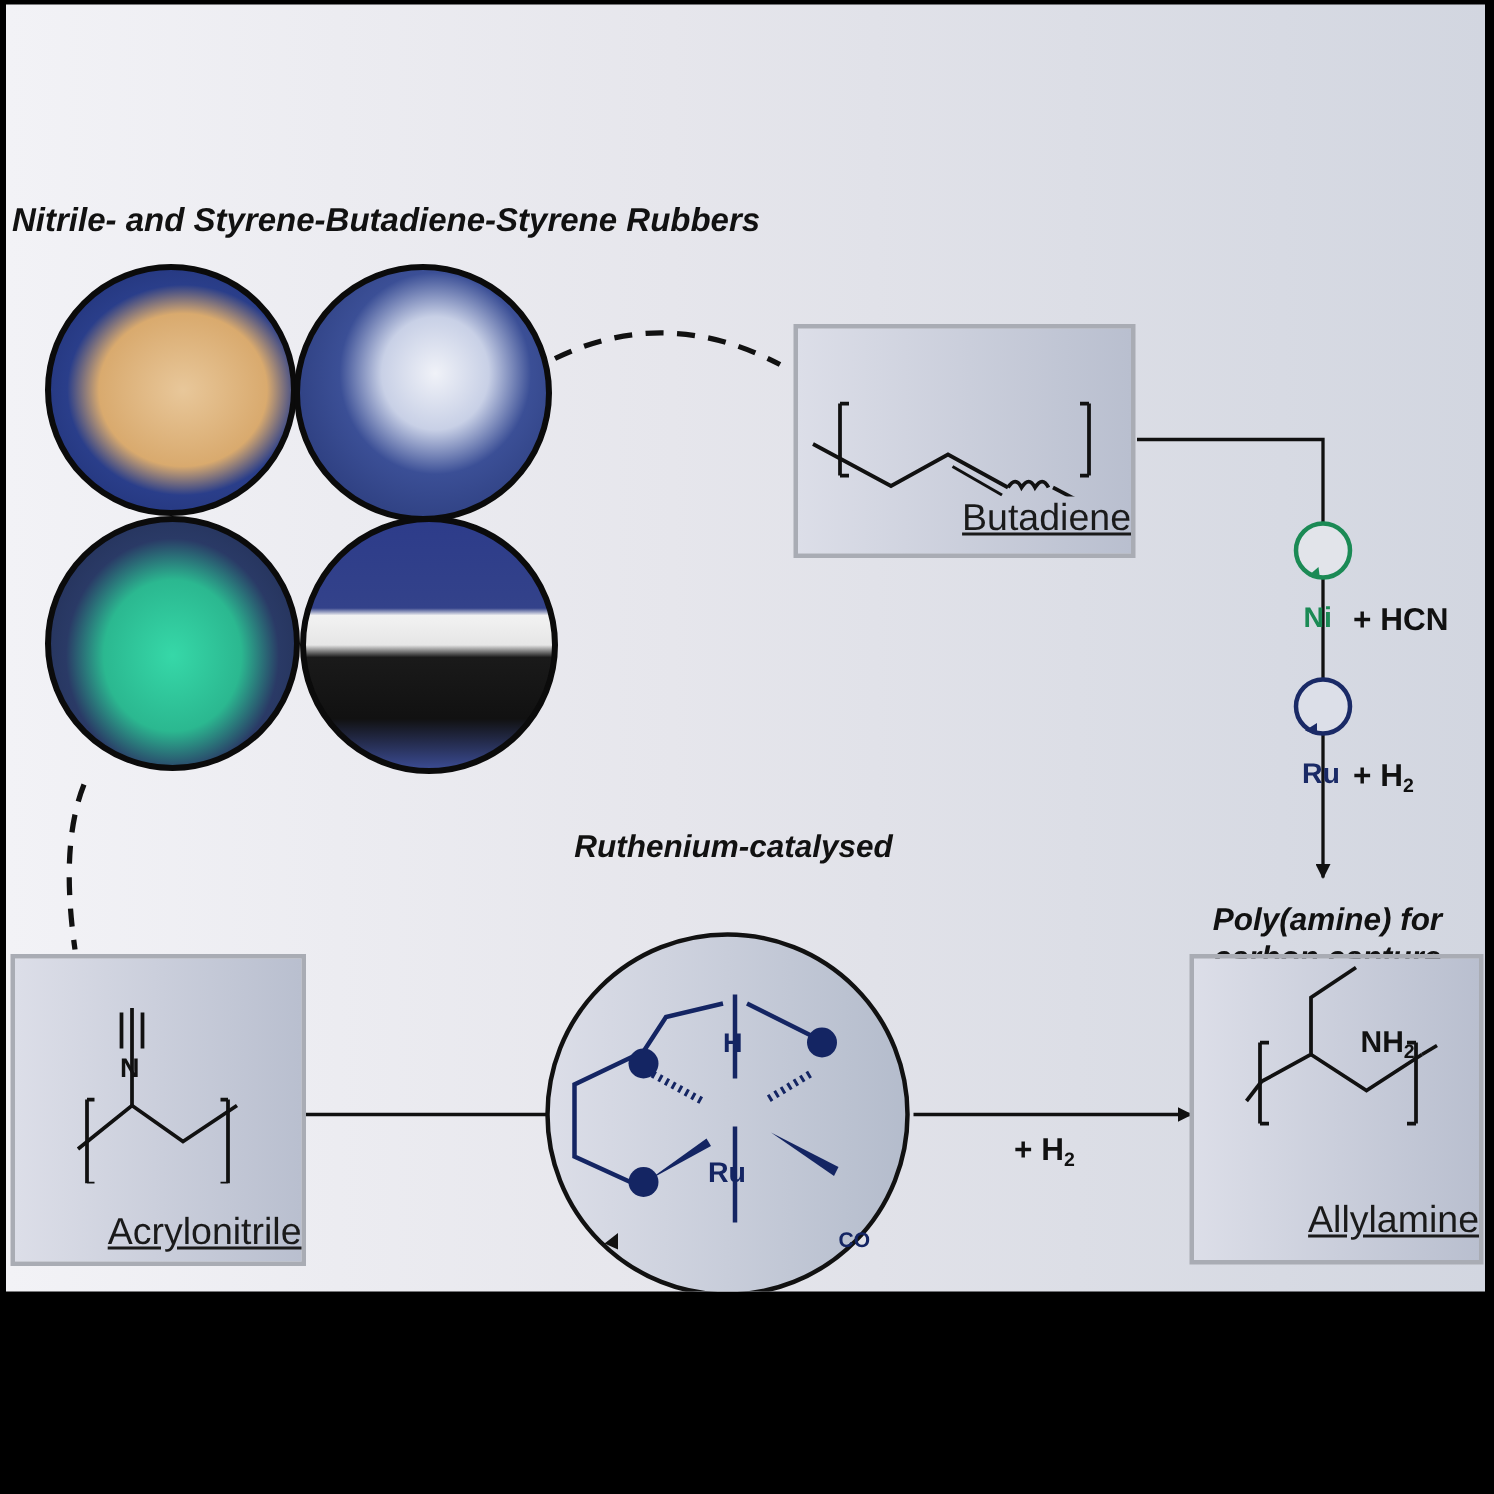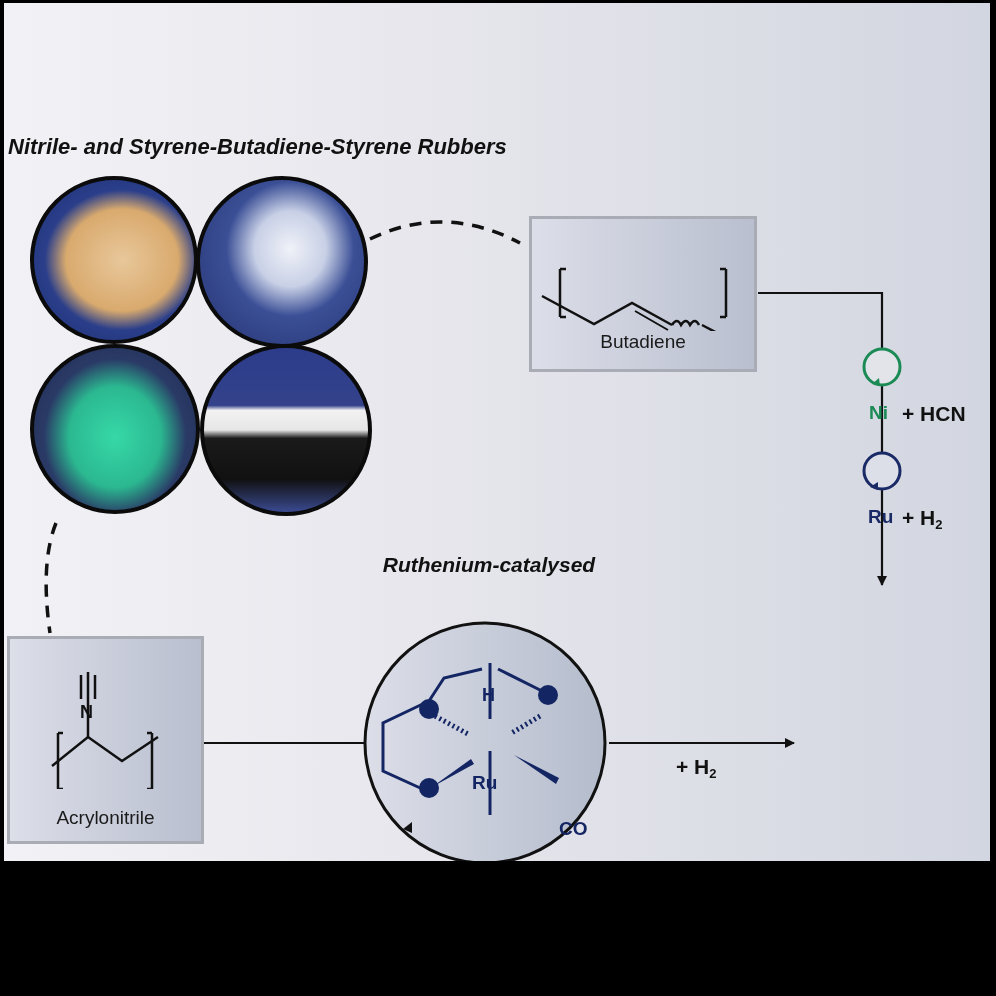--- a/index.html
+++ b/index.html
@@ -18,22 +18,22 @@
     position: absolute; font-weight: bold; font-style: italic; color: #111;
     font-size: 21px; line-height: 25px; text-align: center; white-space: nowrap;
   }
   .box {
     position: absolute;
     background: linear-gradient(90deg, #dcdee8 0%, #b9bfcf 100%);
     border: 3px solid #a9acb4;
     box-sizing: border-box;
   }
   .box-label {
-    position: absolute; left: 0; right: 0; text-align: center;
-    font-size: 19px; color: #1a1a1a;
+    position: absolute; left: 0; right: 0; text-align: right;
+    font-size: 25px; color: #1a1a1a; text-decoration: underline;
   }
   .photo {
     position: absolute; border-radius: 50%; border: 4px solid #0b0b0b;
     box-sizing: border-box; overflow: hidden;
   }
   .cat-label {
     position: absolute; font-weight: bold; font-size: 21px; color: #111; white-space: nowrap; margin-top: 48px;
   }
   .cat-label sub { font-size: 13px; vertical-align: -4px; }
 </style>
@@ -119,21 +119,41 @@
 
 
   <div class="cat-label" style="left:865px; top:351px; color:#1b8a55; font-size:19px;">Ni</div>
   <div class="cat-label" style="left:898px; top:351px;">+ HCN</div>
 
   <div class="cat-label" style="left:864px; top:455px; color:#1a2a66; font-size:19px;">Ru</div>
   <div class="cat-label" style="left:898px; top:455px;">
     <span>+ H</span><sub>2</sub>
   </div>
 
+  <div class="title" style="left:770px; top:598px; width:222px;">
+    <div>Poly(amine) for</div>
+    <div>carbon capture</div>
+  </div>
 
+  <div class="box" style="left:789px; top:633px; width:196px; height:207px;">
+    <svg width="190" height="150" style="left:0; top:0;">
+      <g stroke="#111" stroke-width="2.5" fill="none">
+        <polyline points="45,82 78,64 78,26 108,6"></polyline>
+        <polyline points="78,64 115,88 152,64"></polyline>
+        <line x1="35" y1="95" x2="45" y2="82"></line>
+        <line x1="152" y1="64" x2="162" y2="58"></line>
+        <path d="M44,56 L44,110 M44,56 L50,56 M44,110 L50,110"></path>
+        <path d="M148,56 L148,110 M148,56 L142,56 M148,110 L142,110"></path>
+      </g>
+    </svg>
+    <div class="cat-label" style="left:111px; top:-3px; font-size:20px;">
+      <span>NH</span><sub>2</sub>
+    </div>
+    <div class="box-label" style="top:160px;">Allylamine</div>
+  </div>
 
   <div class="box" style="left:3px; top:633px; width:197px; height:208px;">
     <svg width="190" height="150" style="left:0; top:0;">
       <g stroke="#111" stroke-width="2.5" fill="none">
         <line x1="71" y1="36" x2="71" y2="60"></line>
         <line x1="78" y1="33" x2="78" y2="98"></line>
         <line x1="85" y1="36" x2="85" y2="60"></line>
         <polyline points="42,127 78,98 112,122 148,98"></polyline>
         <path d="M48,94 L48,150 M48,94 L53,94 M48,150 L53,150"></path>
         <path d="M142,94 L142,150 M142,94 L137,94 M142,150 L137,150"></path>
@@ -142,20 +162,20 @@
     <div class="cat-label" style="left:70px; top:15px; font-size:18px;">N</div>
     <div class="box-label" style="top:168px;">Acrylonitrile</div>
   </div>
 
   <div class="title" style="left:340px; top:549px; width:290px;">
     <div>Ruthenium-catalysed</div>
   </div>
 
   <div class="cat-label" style="left:478px; top:634px; color:#142563; font-size:18px;">H</div>
   <div class="cat-label" style="left:468px; top:721px; color:#142563; font-size:19px;">Ru</div>
-  <div class="cat-label" style="left:555px; top:767px; color:#142563; font-size:19px;">CO</div>
+  <div class="cat-label" style="left:555px; top:767px; color:#142563; font-size:14px;">CO</div>
   <div class="cat-label" style="left:474px; top:818px; color:#142563; font-size:16px;">Cl</div>
 
   <div class="cat-label" style="left:672px; top:704px;">
     <span>+ H</span><sub>2</sub>
   </div>
 
 </div>
 
 </body></html>

